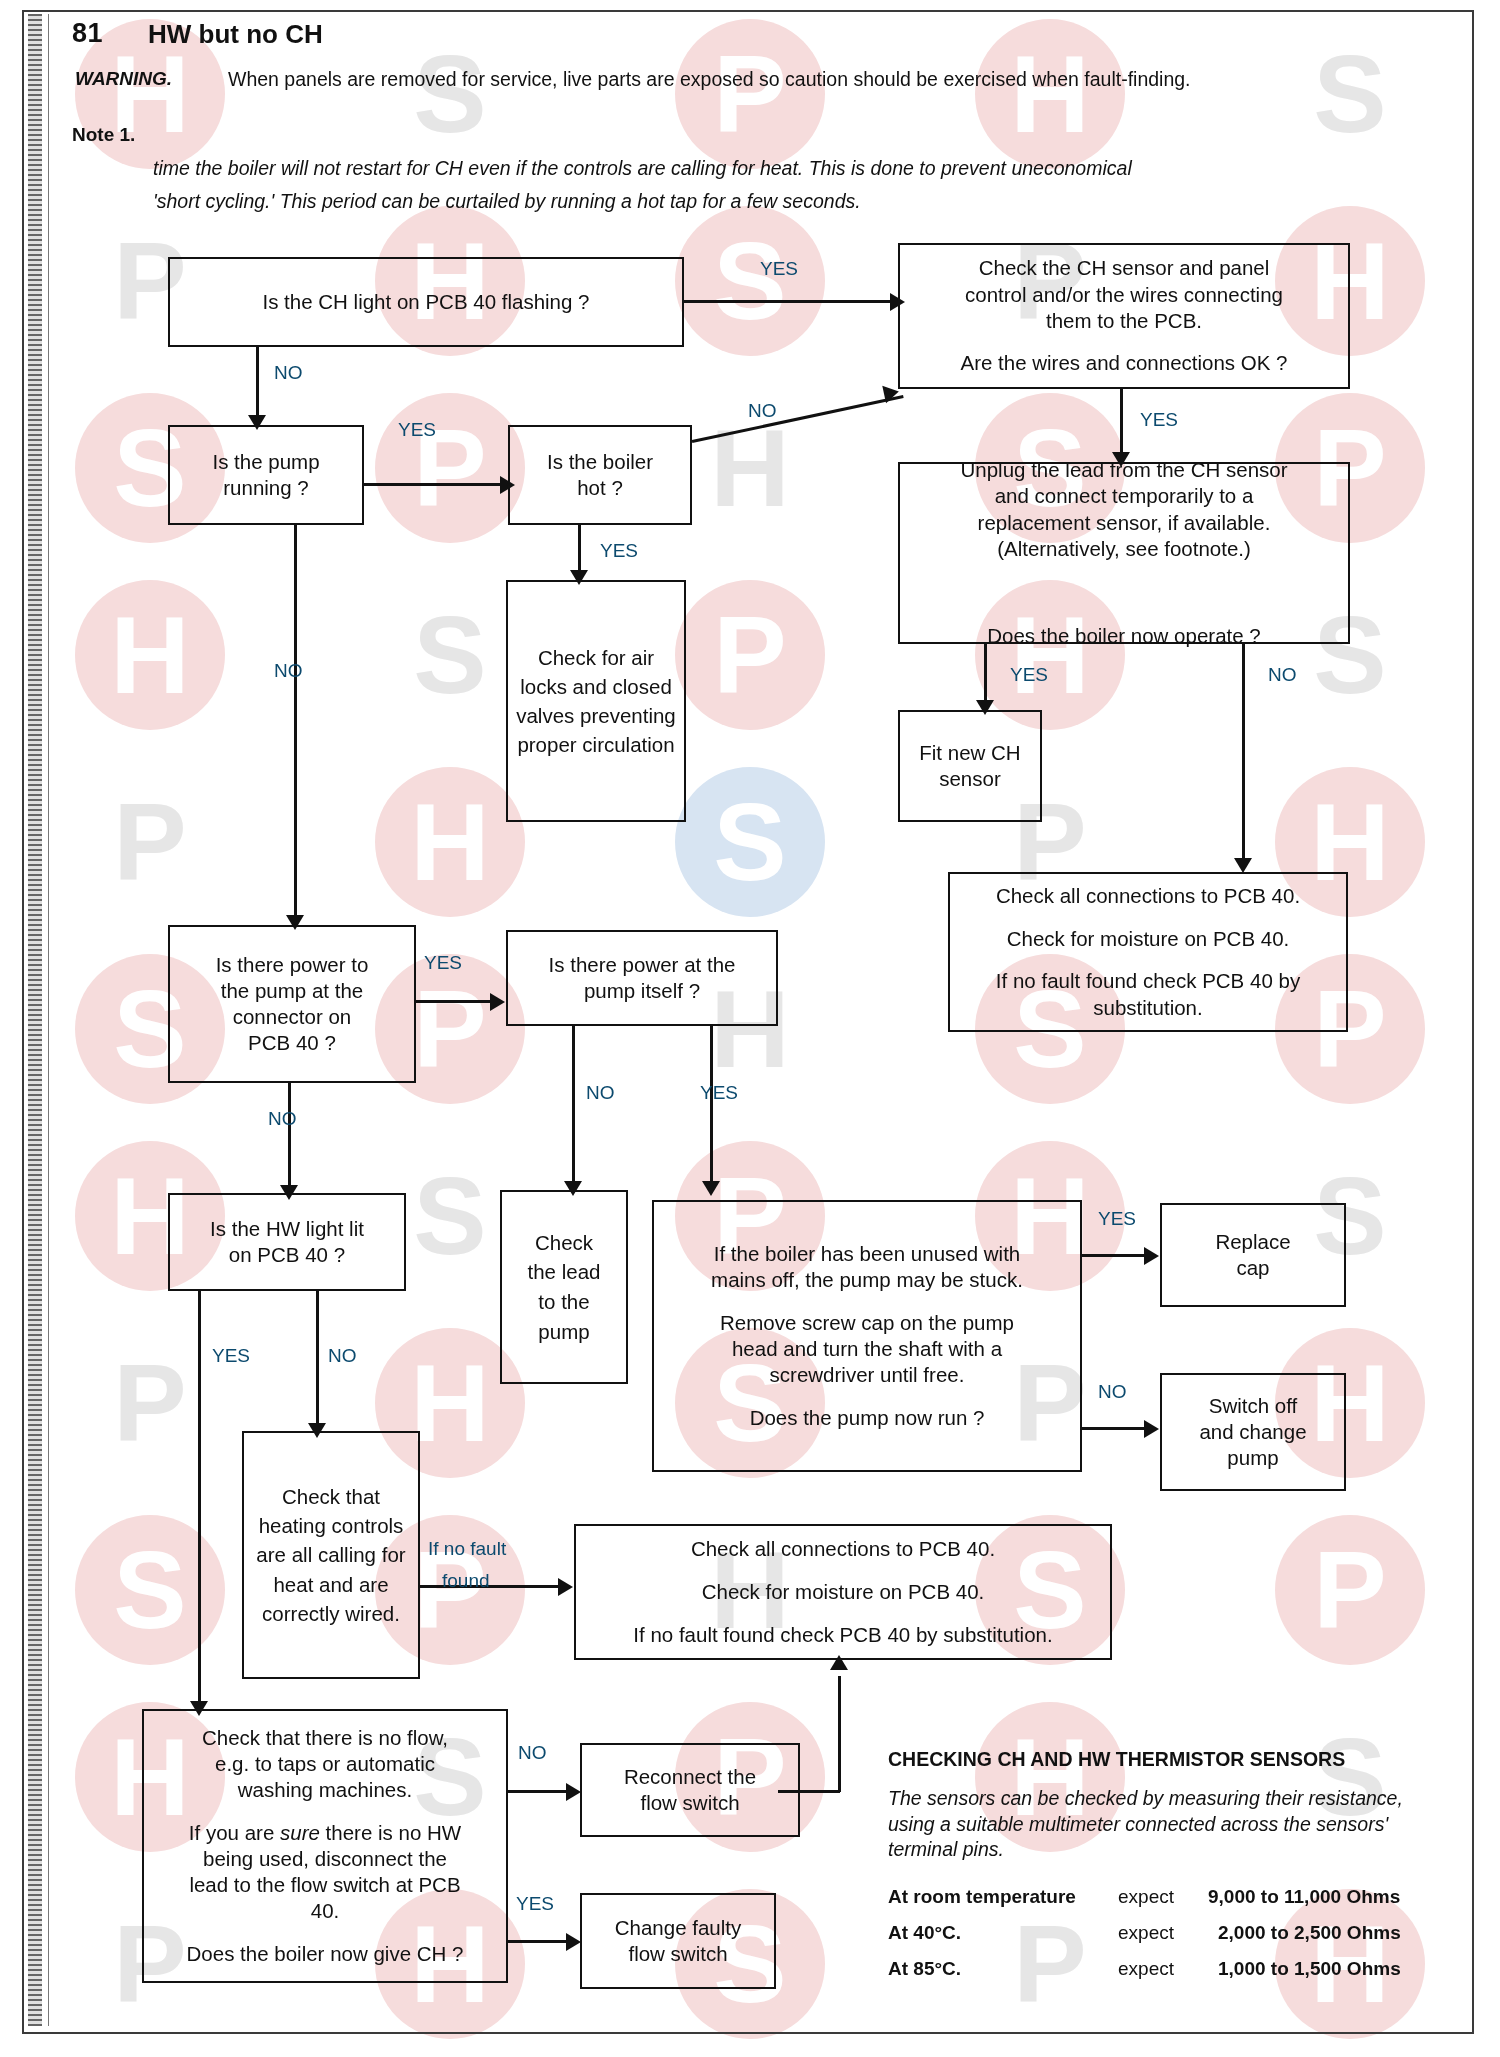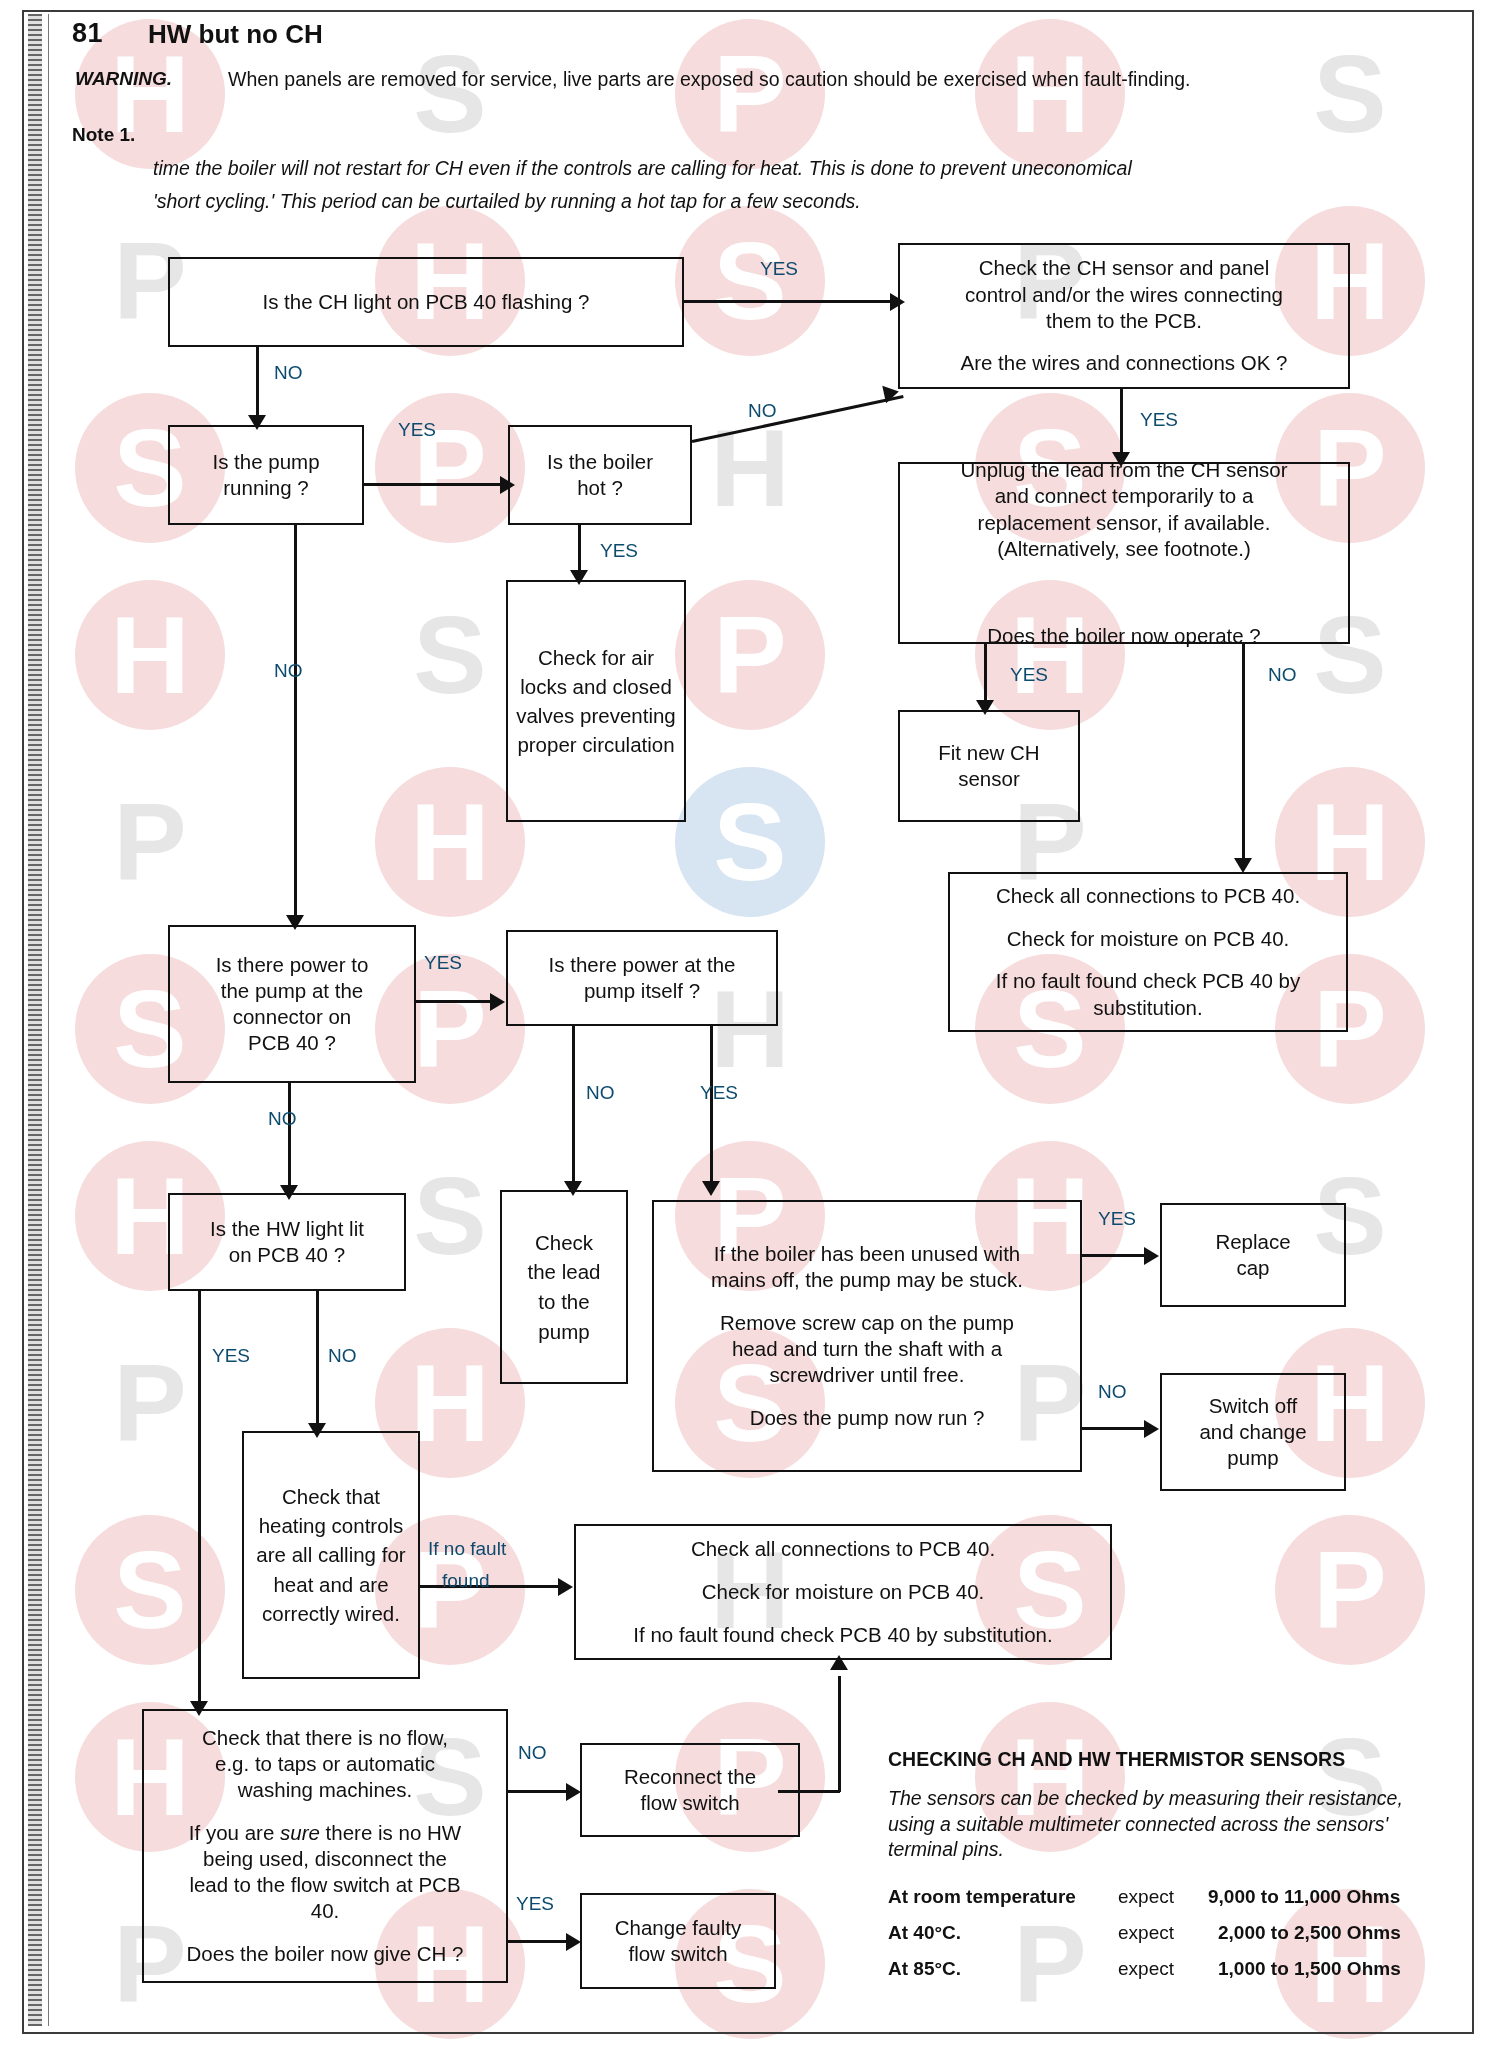--- a/index.html
+++ b/index.html
@@ -444,21 +444,21 @@
     </div>
 
     <div class="ln lnv" style="left:984px;top:644px;height:64px;"></div>
     <div class="arrow-d" style="left:976px;top:700px;"></div>
     <div class="lbl" style="left:1010px;top:664px;">YES</div>
 
     <div class="ln lnv" style="left:1242px;top:644px;height:222px;"></div>
     <div class="arrow-d" style="left:1234px;top:858px;"></div>
     <div class="lbl" style="left:1268px;top:664px;">NO</div>
 
-    <div class="bx" style="left:898px;top:710px;width:182px;height:112px;">
+    <div class="bx" style="left:898px;top:710px;width:144px;height:112px;">
       <p><span>Fit new CH</span><br>
          <span>sensor</span></p>
     </div>
 
     <div class="bx" style="left:948px;top:872px;width:400px;height:160px;">
       <p><span>Check all connections to PCB 40.</span></p>
       <p><span>Check for moisture on PCB 40.</span></p>
       <p><span>If no fault found check PCB 40 by</span><br>
          <span>substitution.</span></p>
     </div>

